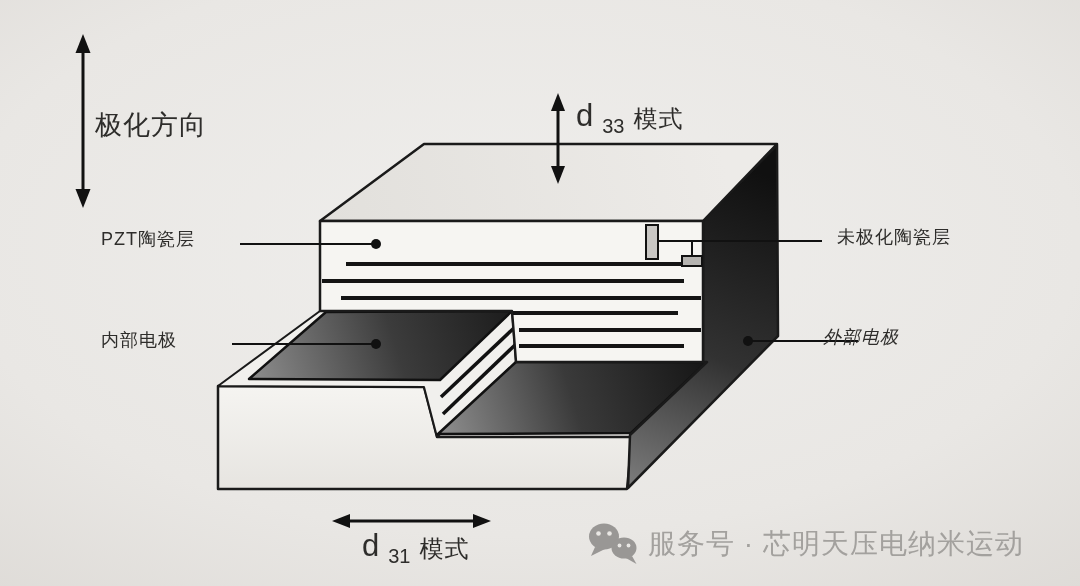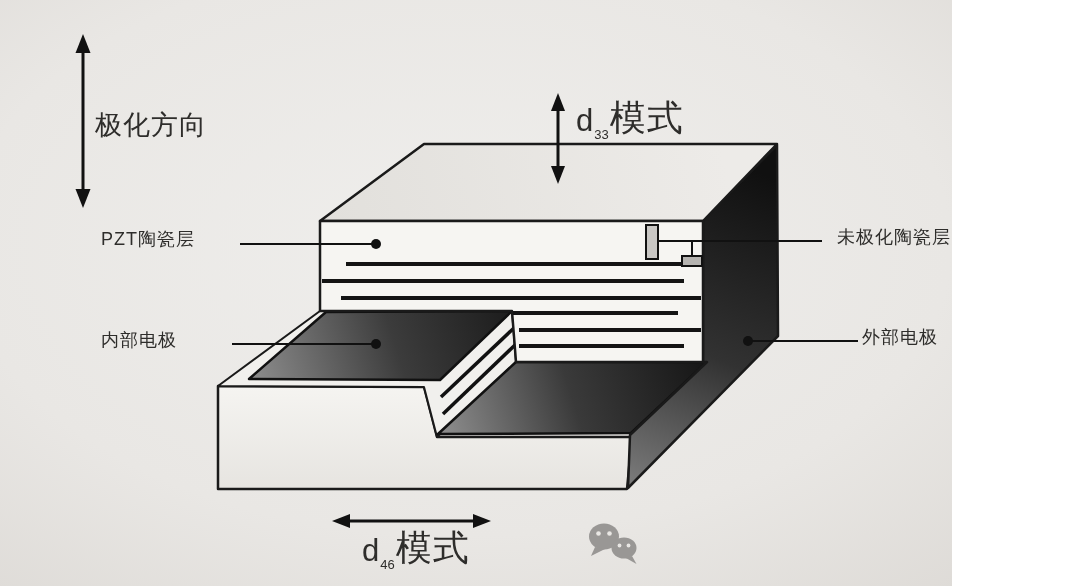--- a/index.html
+++ b/index.html
@@ -1,18 +1,18 @@
 <!DOCTYPE html>
 <html><head>
 <meta charset="utf-8">
 <style>
   html,body{margin:0;padding:0;}
   .stage{
     position:relative;
-    width:952px;height:586px;
+    width:1080px;height:586px;
     overflow:hidden;
     background:radial-gradient(115% 110% at 48% 42%, #efeeec 0%, #e9e7e4 45%, #dddad6 72%, #ccc9c5 100%);
     font-family:"Liberation Sans", sans-serif;
     color:#2e2d2b;
   }
   svg.diagram{position:absolute;left:0;top:0;}
   .lbl{
     position:absolute;
     font-size:18px;
     letter-spacing:1px;
@@ -21,22 +21,22 @@
     color:#2e2d2b;
   }
   .mode-lbl{
     position:absolute;
     display:flex;
     align-items:flex-end;
     white-space:nowrap;
     color:#2e2d2b;
   }
   .mode-lbl .sym{font-size:31px;line-height:1;}
-  .mode-lbl .sub{font-size:13px;line-height:1;transform:translateY(5px);margin:0 1px;}
-  .mode-lbl .cjk{font-size:36px;line-height:1;letter-spacing:1px;}
+  .mode-lbl .sub{font-size:20px;line-height:1;transform:translateY(5px);margin:0 9px;}
+  .mode-lbl .cjk{font-size:24px;line-height:1;letter-spacing:1px;}
   .watermark{
     position:absolute;
     left:588px;top:522px;
     display:flex;align-items:center;gap:8px;
     color:#a3a19e;
     font-size:28px;
     letter-spacing:1px;
     white-space:nowrap;
   }
 </style>
@@ -132,44 +132,45 @@
   </svg>
 
   <div class="lbl" style="left:95px;top:111px;font-size:27px;">极化方向</div>
 
   <div class="lbl" style="left:101px;top:230px;">PZT陶瓷层</div>
 
   <div class="lbl" style="left:101px;top:331px;font-family:Liberation Serif, serif;">内部电极</div>
 
   <div class="lbl" style="left:826px;top:228px;margin-left:11px;">未极化陶瓷层</div>
 
-  <div class="lbl" style="left:862px;top:328px;">外部电极</div>
+  <div class="lbl" style="left:823px;top:328px;font-style:italic;">外部电极</div>
 
   <div class="mode-lbl" style="left:576px;top:100px;">
     <span class="sym">d</span>
     <span class="sub">33</span>
     <span class="cjk">模式</span>
   </div>
 
   <div class="mode-lbl" style="left:362px;top:530px;">
     <span class="sym">d</span>
-    <span class="sub">46</span>
+    <span class="sub">31</span>
     <span class="cjk">模式</span>
   </div>
 
   <div class="watermark">
     <svg width="52" height="44" viewBox="0 0 52 44">
       <g fill="#999795">
         <ellipse cx="16" cy="14.5" rx="15" ry="13"></ellipse>
         <polygon points="7,25 3,34 17,27"></polygon>
         <ellipse cx="36" cy="26" rx="12.5" ry="10.5"></ellipse>
         <polygon points="44,34 48.5,42 37,35.5"></polygon>
       </g>
       <g fill="#e9e7e4">
         <circle cx="10.5" cy="11.5" r="2.3"></circle>
         <circle cx="21.5" cy="11.5" r="2.3"></circle>
         <circle cx="31.5" cy="23.5" r="1.9"></circle>
         <circle cx="40.5" cy="23.5" r="1.9"></circle>
       </g>
     </svg>
+    <span>服务号 · 芯明天压电纳米运动</span>
   </div>
 
 </div>
 
 </body></html>

